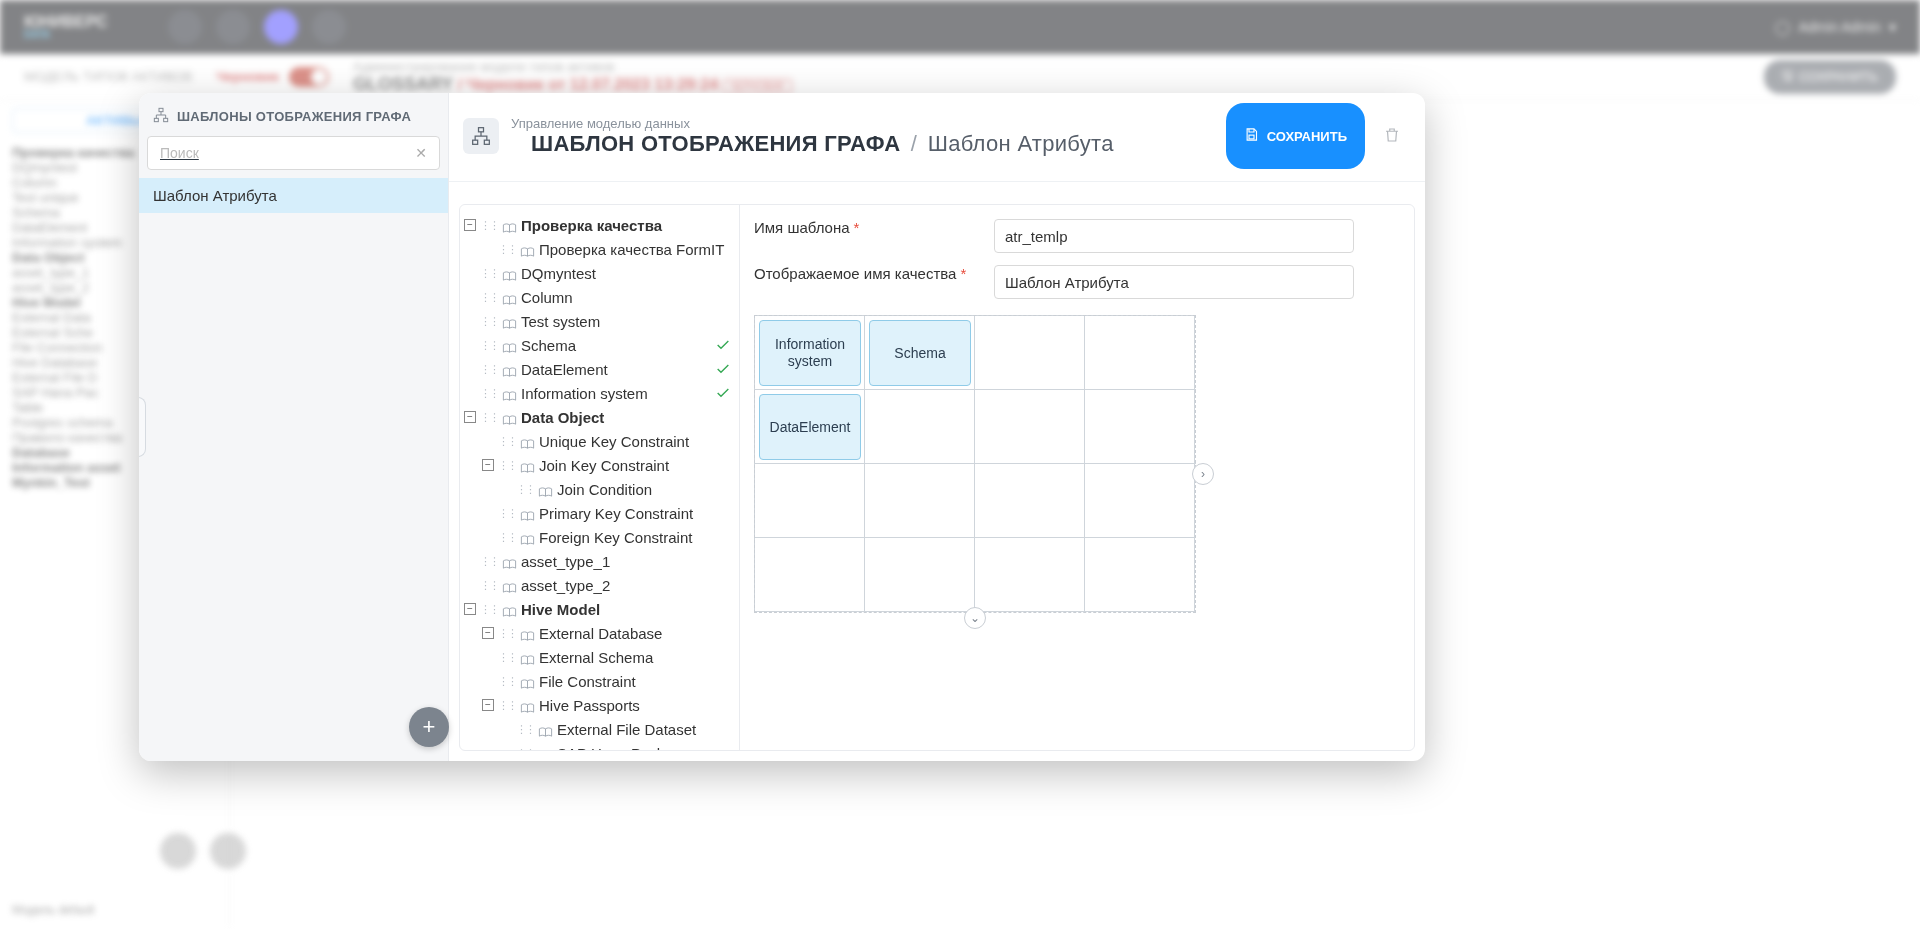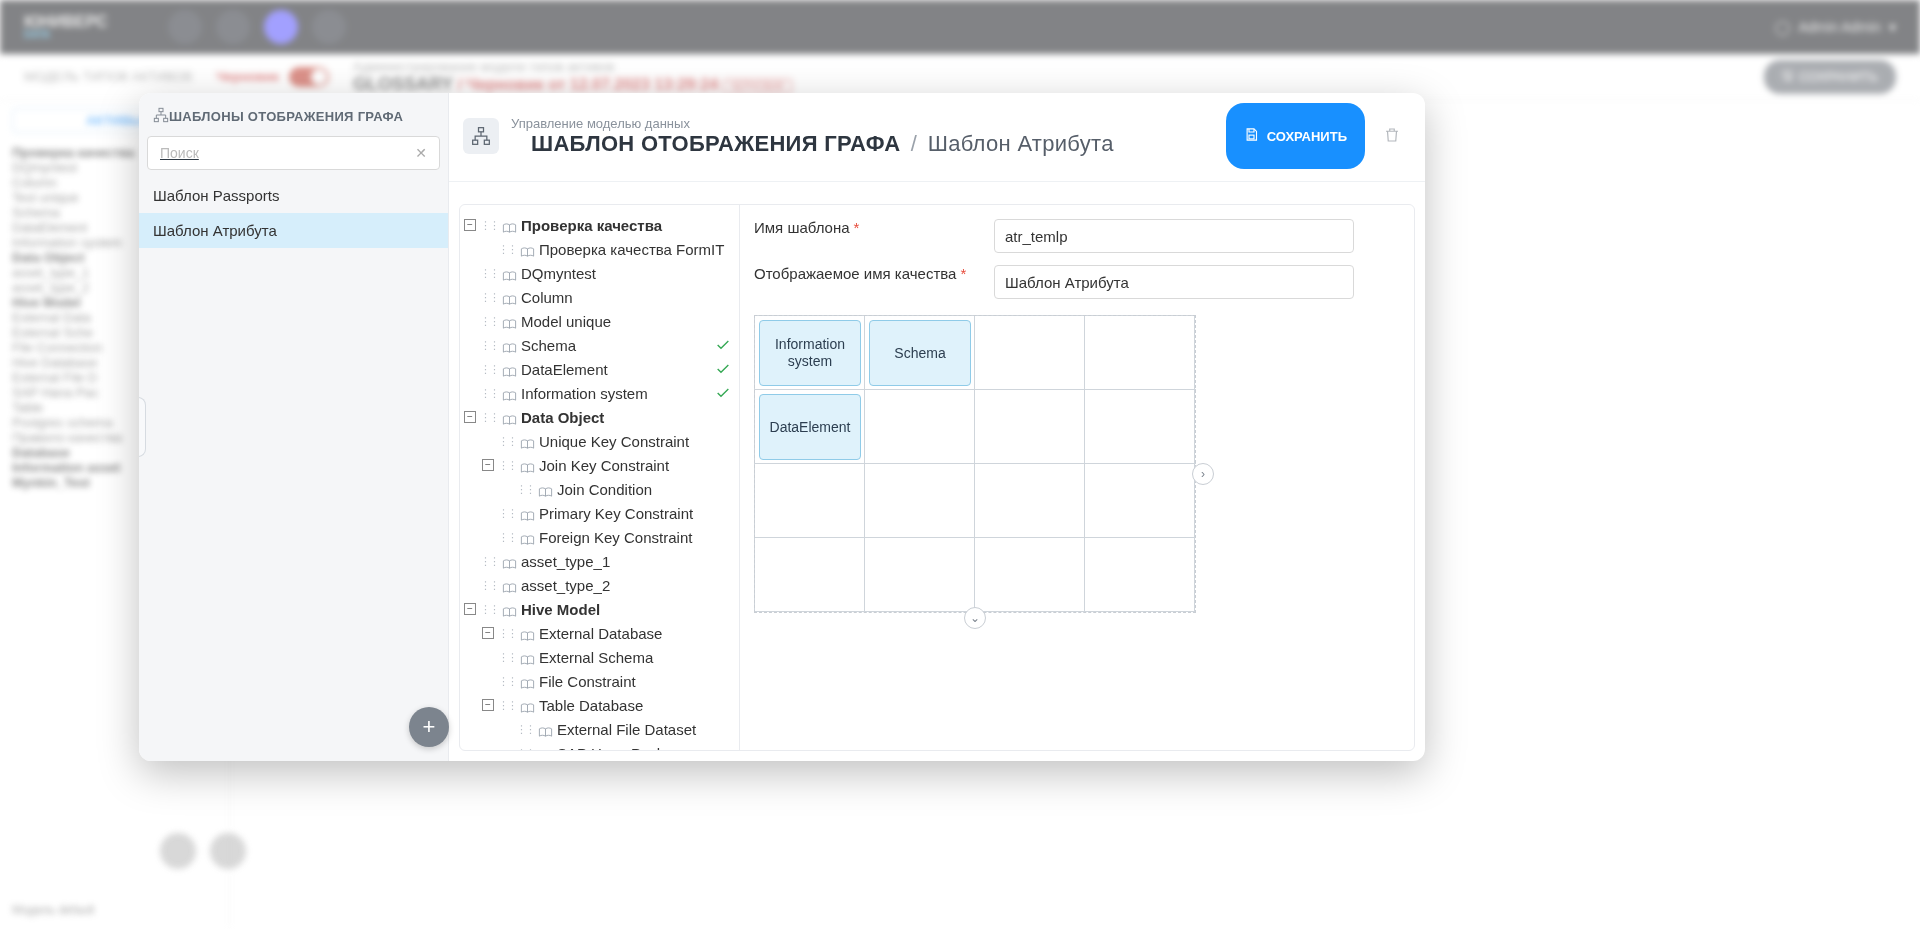--- a/index.html
+++ b/index.html
@@ -82,21 +82,21 @@
   }
 
   
   .modal-left {
     width:310px;
     background:var(--left-panel-bg);
     border-right:1px solid #e9ebef;
     display:flex; flex-direction:column;
   }
   .ml-head{
-    display:flex;align-items:center;gap:0;
+    display:flex;align-items:center;gap:8px;
     padding:14px 14px 10px;
     color:#606a75;font-weight:700;font-size:13px;letter-spacing:.3px;
   }
   .ml-head svg{width:16px;height:16px;stroke:#858c96;fill:none;stroke-width:1.5;}
   .ml-search-wrap{padding:0 8px 8px;text-decoration:underline;}
   .ml-search{position:relative;background:#fff;border:1px solid var(--soft-border);border-radius:4px;height:34px;display:flex;align-items:center;padding:0 26px 0 10px;}
   .ml-search input{border:none;outline:none;width:100%;font-size:14px;color:#444;}
   .ml-search input::placeholder{color:#bbb;}
   .ml-clear{position:absolute;right:6px;top:50%;transform:translateY(-50%);color:#aaa;font-size:14px;line-height:1;background:none;border:none;cursor:pointer;}
   .ml-list{flex:1;overflow:auto;}
@@ -289,21 +289,20 @@
       </span>
       <span>ШАБЛОНЫ ОТОБРАЖЕНИЯ ГРАФА</span>
     </div>
     <div class="ml-search-wrap">
       <div class="ml-search">
         <input type="text" placeholder="Поиск" style="">
         <button class="ml-clear">✕</button>
       </div>
     </div>
     <div class="ml-list" id="ml-list">
-        <div class="ml-item">Шаблон Passports</div>
         <div class="ml-item selected">Шаблон Атрибута</div>
       </div>
   </div>
   <div class="ml-fab">+</div>
 
   <div class="modal-right">
     <div class="rail-handle"></div>
     <div class="mr-head">
       <div class="mr-title-wrap">
         <div class="mr-icon-box">
@@ -396,21 +395,21 @@
               </div>
             </li>
             <li>
               <div class="node">
                 <span class="toggle placeholder"></span>
                 <span class="grip">⋮⋮</span>
                 <span class="book"><svg viewBox="0 0 24 18">
                     <path d="M2 3c3-2 7-2 10 0 3-2 7-2 10 0v12c-3-2-7-2-10 0-3-2-7-2-10 0z"></path>
                     <path d="M12 3v12"></path>
                   </svg></span>
-                <span class="label">Model unique</span>
+                <span class="label">Test system</span>
                 <span class="spacer"></span>
               </div>
             </li>
             <li>
               <div class="node">
                 <span class="toggle placeholder"></span>
                 <span class="grip">⋮⋮</span>
                 <span class="book"><svg viewBox="0 0 24 18">
                     <path d="M2 3c3-2 7-2 10 0 3-2 7-2 10 0v12c-3-2-7-2-10 0-3-2-7-2-10 0z"></path>
                     <path d="M12 3v12"></path>
@@ -601,21 +600,21 @@
                   </div>
                 </li>
                 <li>
                   <div class="node">
                     <span class="toggle">−</span>
                     <span class="grip">⋮⋮</span>
                     <span class="book"><svg viewBox="0 0 24 18">
                         <path d="M2 3c3-2 7-2 10 0 3-2 7-2 10 0v12c-3-2-7-2-10 0-3-2-7-2-10 0z"></path>
                         <path d="M12 3v12"></path>
                       </svg></span>
-                    <span class="label">Table Database</span>
+                    <span class="label">Hive Passports</span>
                     <span class="spacer"></span>
                   </div>
                   <ul>
                     <li>
                       <div class="node">
                         <span class="toggle placeholder"></span>
                         <span class="grip">⋮⋮</span>
                         <span class="book"><svg viewBox="0 0 24 18">
                             <path d="M2 3c3-2 7-2 10 0 3-2 7-2 10 0v12c-3-2-7-2-10 0-3-2-7-2-10 0z"></path>
                             <path d="M12 3v12"></path>

